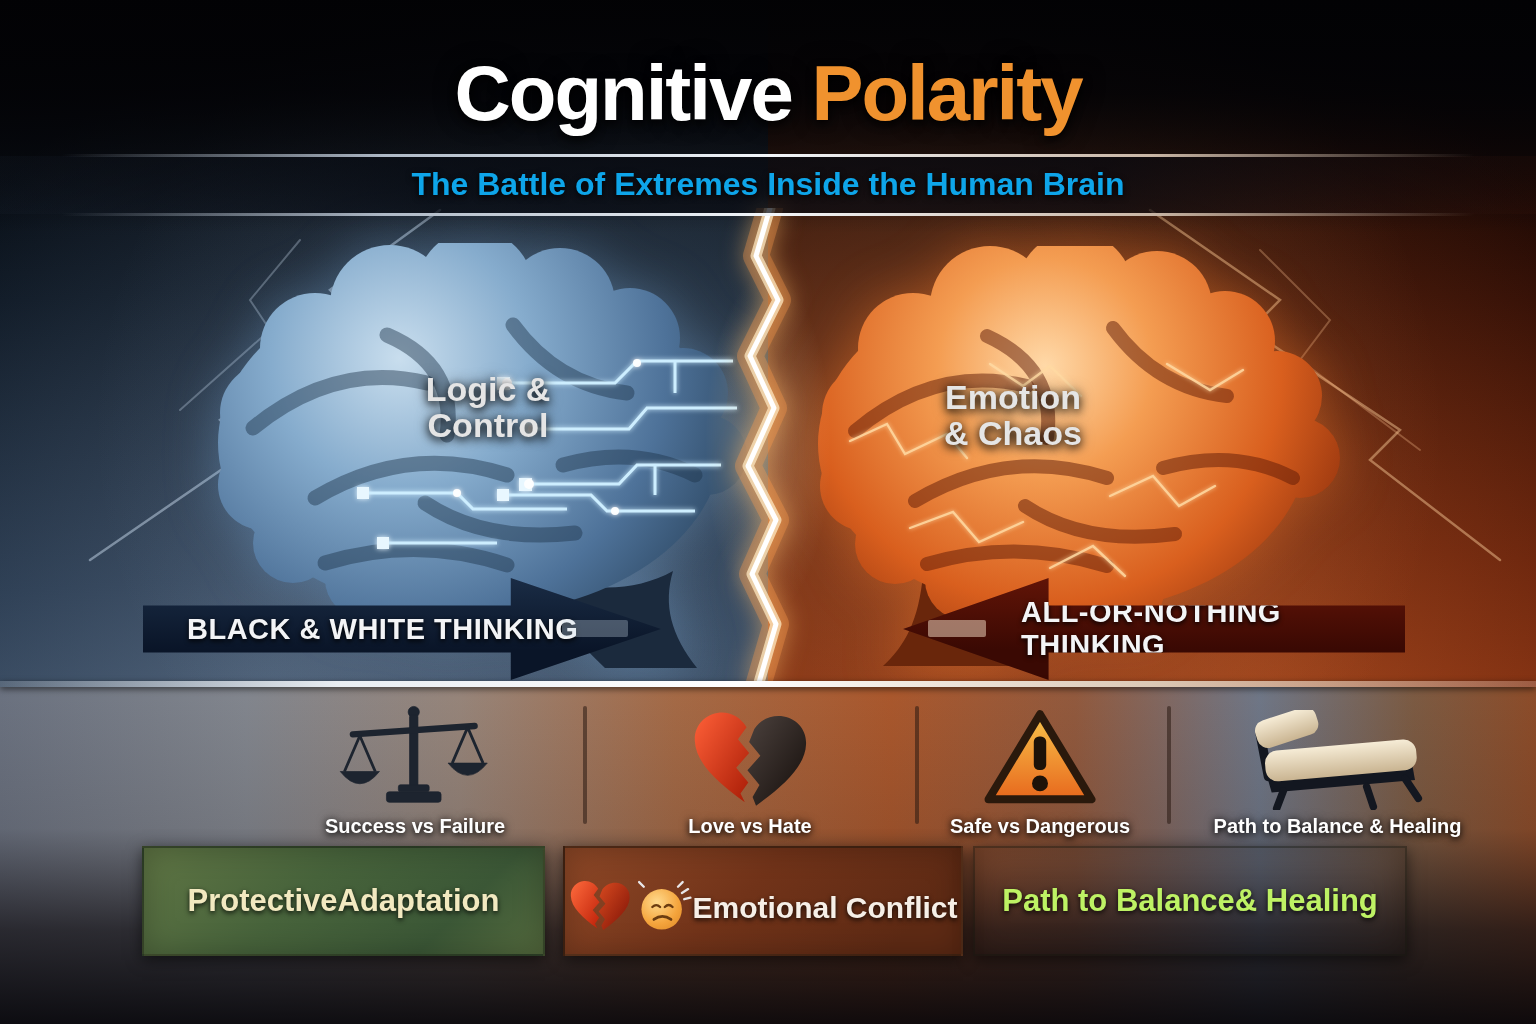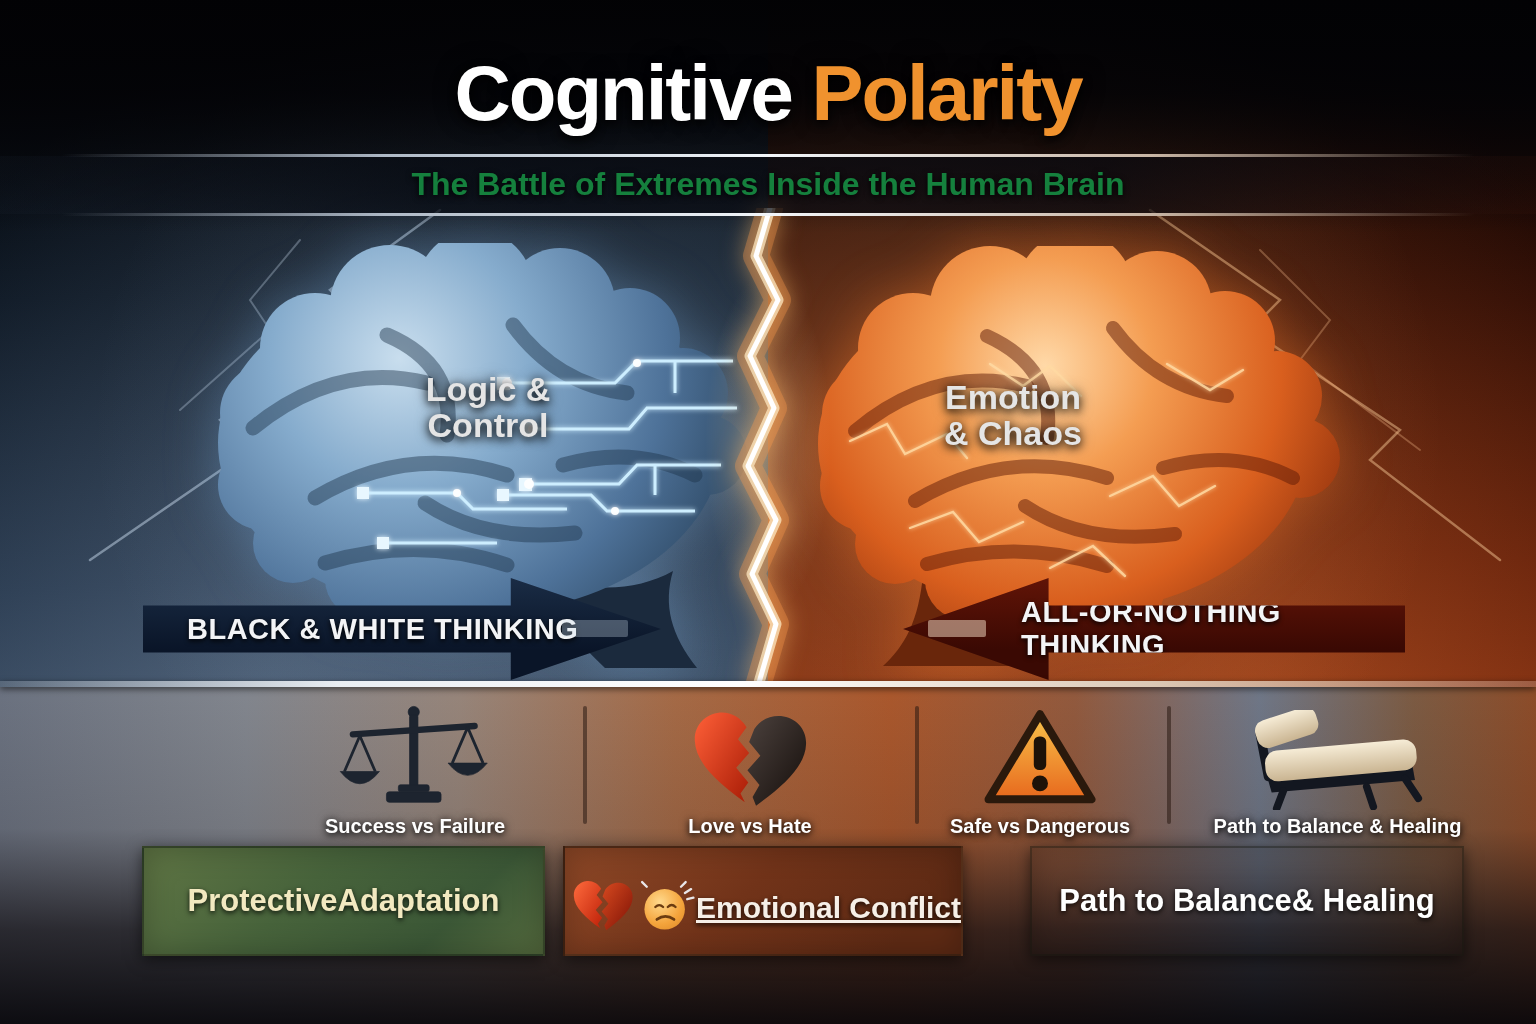--- a/index.html
+++ b/index.html
@@ -28,21 +28,21 @@
     text-shadow:0 3px 10px rgba(0,0,0,.9),0 0 22px rgba(0,0,0,.7);}
   .title .accent{color:#f0922e;}
 
   .subtitle-strip{position:absolute;left:0;top:156px;width:100%;height:58px;
     background:linear-gradient(90deg,rgba(30,40,55,.15),rgba(8,12,20,.72) 28%,rgba(10,10,16,.72) 72%,rgba(70,25,12,.15));}
   .subtitle-strip::before,.subtitle-strip::after{content:"";position:absolute;left:0;width:100%;height:3px;
     background:linear-gradient(90deg,transparent 4%,#aeb9c6 25%,#f2f6fa 50%,#c9b6a5 75%,transparent 96%);}
   .subtitle-strip::before{top:-2px;}
   .subtitle-strip::after{bottom:-2px;}
   .subtitle{position:absolute;left:0;top:166px;width:100%;text-align:center;
-    font-size:32px;font-weight:bold;color:#15803d;letter-spacing:0px;
+    font-size:32px;font-weight:bold;color:#0ea5e9;letter-spacing:0px;
     text-shadow:0 2px 6px rgba(0,0,0,.95);}
 
   
   .brain-left-svg{position:absolute;left:175px;top:243px;filter:drop-shadow(0 0 26px rgba(130,180,230,.35));}
   .brain-right-svg{position:absolute;left:795px;top:246px;filter:drop-shadow(0 0 26px rgba(255,130,45,.40));}
 
   .brain-label{position:absolute;text-align:center;color:#e5e5e5;font-weight:bold;
     font-size:34px;line-height:1.05;text-shadow:0 3px 8px rgba(0,0,0,.9),0 0 14px rgba(0,0,0,.6);}
   .brain-label.left{left:378px;top:372px;width:220px;}
   .brain-label.right{left:918px;top:380px;width:190px;}
@@ -88,25 +88,25 @@
   .div-1{left:583px;} .div-2{left:915px;} .div-3{left:1167px;}
 
   
   .banner{position:absolute;top:846px;height:110px;z-index:6;box-sizing:border-box;
     display:flex;flex-direction:row;align-items:center;justify-content:center;
     border:2px solid rgba(15,18,12,.45);box-shadow:0 4px 14px rgba(0,0,0,.55), inset 0 0 30px rgba(0,0,0,.25);}
   .banner .line{font-weight:bold;font-size:31px;line-height:1.12;
     text-shadow:0 2px 5px rgba(0,0,0,.85);}
   .banner-green{left:142px;width:403px;
     background:linear-gradient(135deg,#5f7544 0%,#47633b 40%,#3b5736 75%,#556b3e 100%);color:#f2e9c0;}
-  .banner-rust{left:563px;width:400px;justify-content:flex-end;padding-top:14px;
-    background:linear-gradient(135deg,#8e4827 0%,#713319 45%,#5e2a14 85%);color:#f6efe7;text-decoration:underline;}
+  .banner-rust{left:563px;width:400px;justify-content:center;padding-top:14px;
+    background:linear-gradient(135deg,#8e4827 0%,#713319 45%,#5e2a14 85%);color:#f6efe7;}
   .banner-rust .line{font-size:30px;}
-  .banner-blue{left:1030px;width:434px;
-    background:linear-gradient(135deg,#577c a0 0%,#577ca0 0%,#3f648e 40%,#35547f 78%,#4a6a90 100%);color:#ffffff;text-align:center;}
+  .banner-blue{left:973px;width:434px;
+    background:linear-gradient(135deg,#577c a0 0%,#577ca0 0%,#3f648e 40%,#35547f 78%,#4a6a90 100%);color:#bef264;text-align:center;}
   .banner-icons{display:flex;align-items:flex-start;gap:4px;height:58px;}
 </style>
 </head>
 <body>
 
 <div class="stage">
 
   <div class="bg-left"></div>
   <div class="bg-right"></div>
 

